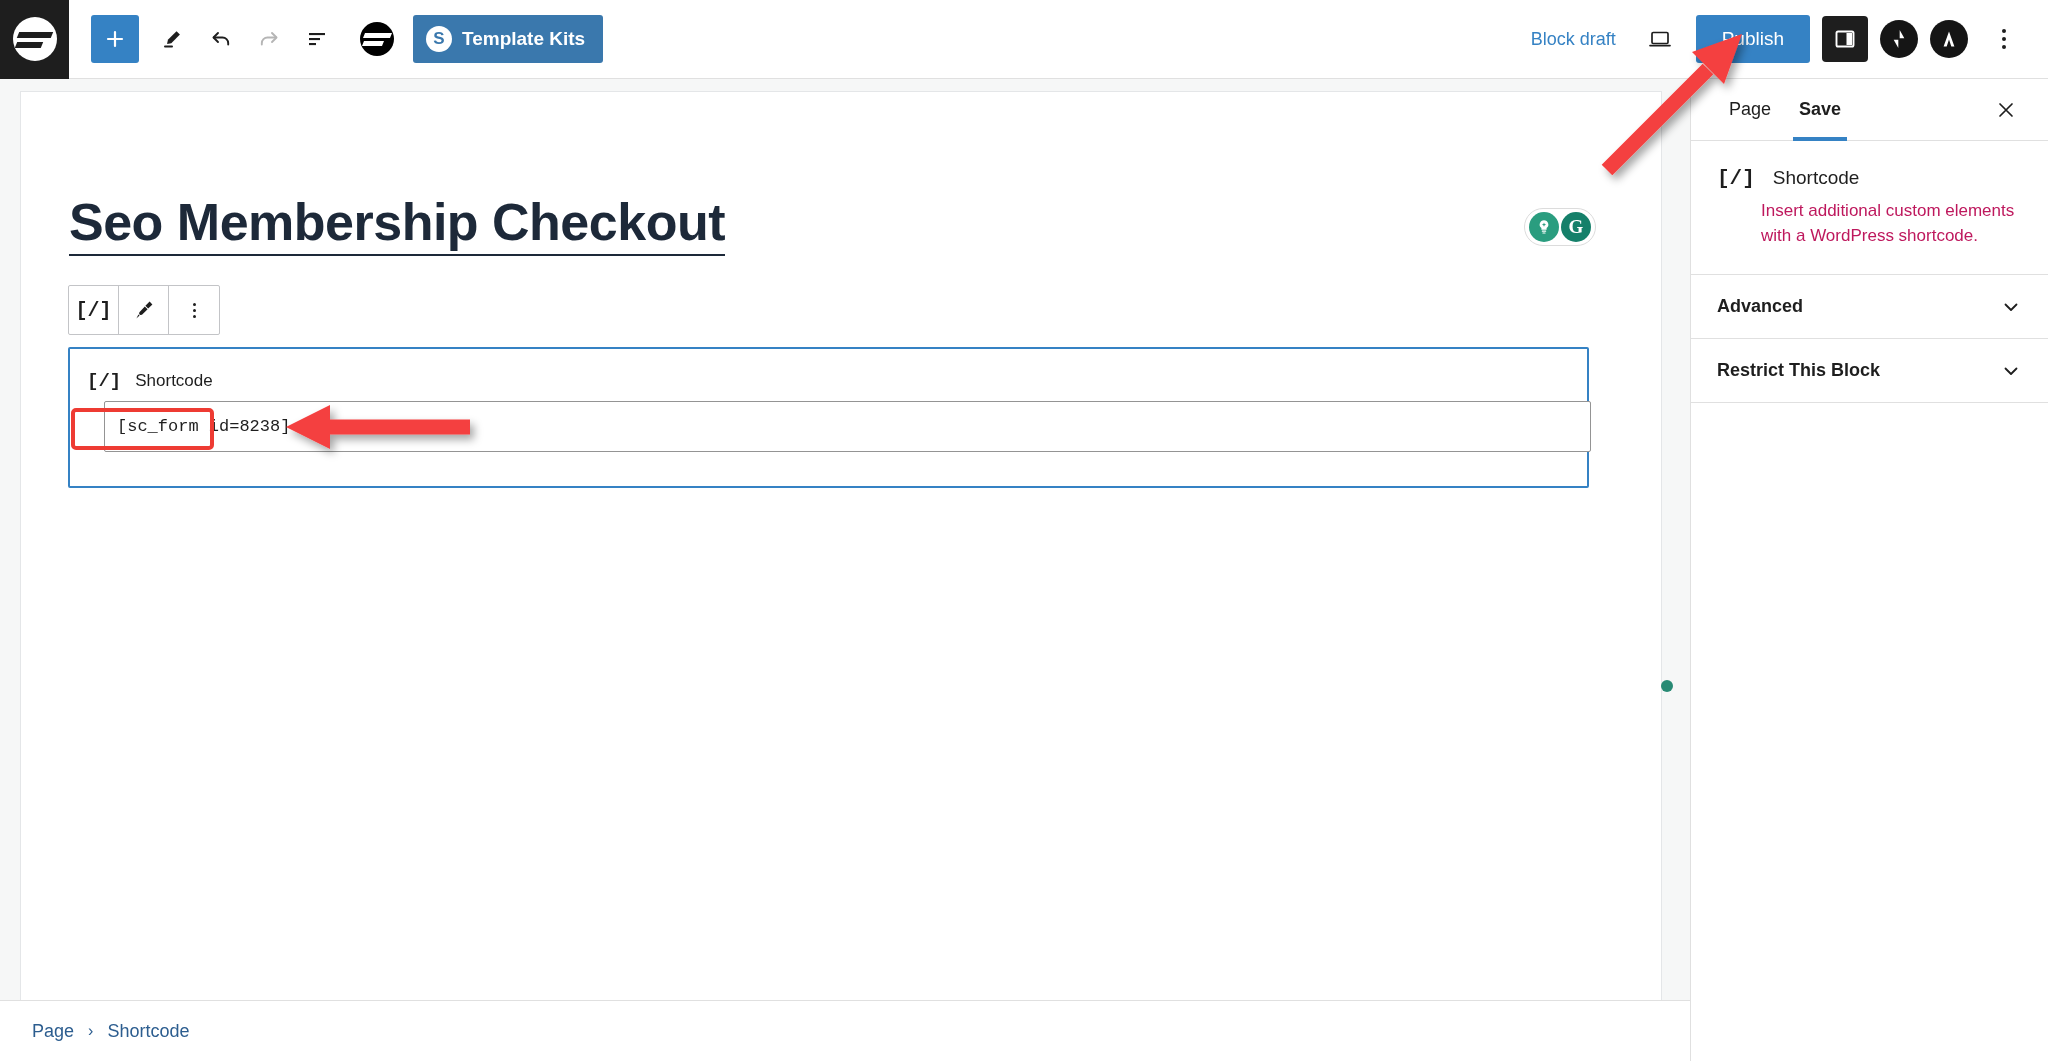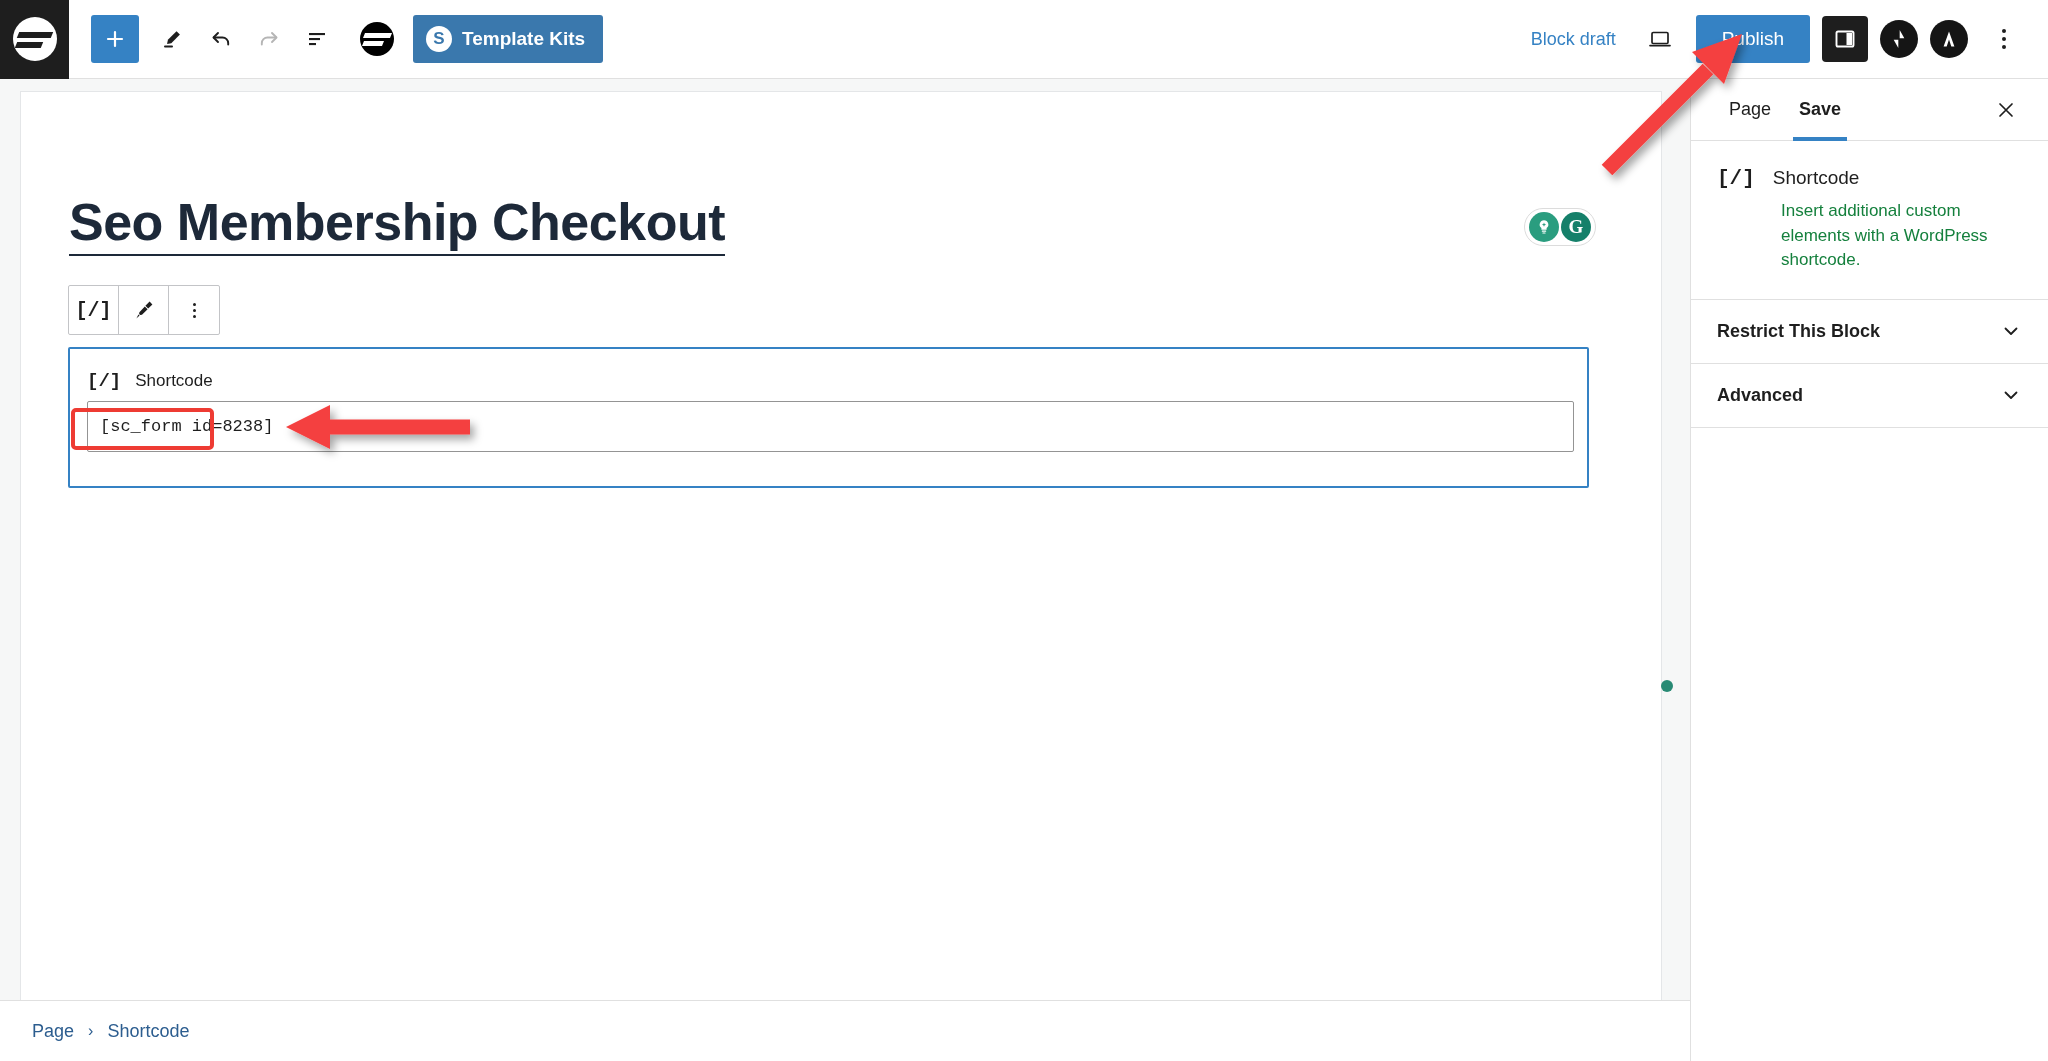--- a/index.html
+++ b/index.html
@@ -152,21 +152,21 @@
   }
   .sc-header {
     display: flex; align-items: center; gap: 14px;
     padding: 21px 0 0 17px; color: #1e1e1e;
   }
   .sc-header .sc-ico {
     font-family: "Liberation Mono", monospace; font-size: 19px; font-weight: 600;
   }
   .sc-header .sc-label { font-size: 17px; }
   .sc-input-wrap {
-    position: absolute; top: 52px; left: 17px;
+    position: absolute; top: 52px; left: 34px;
     width: 1487px; height: 51px;
     border: 1px solid #949494; border-radius: 2px; background: #fff;
     display: flex; align-items: center; padding-left: 12px;
   }
   .sc-input-text {
     font-family: "Liberation Mono", monospace; font-size: 17px;
     color: #1e1e1e; cursor: text; white-space: pre;
   }
   .sc-redbox {
     position: absolute; top: 408px; left: 71px;
@@ -207,22 +207,22 @@
   }
   .sb-blockinfo { padding: 26px 26px 26px 26px; border-bottom: 1px solid #e0e0e0; }
   .sb-bi-head { display: flex; align-items: flex-start; gap: 18px; }
   .sb-bi-icon {
     font-family: "Liberation Mono", monospace; font-size: 21px;
     font-weight: 600; color: #1e1e1e; line-height: 1;
     padding-top: 1px;
   }
   .sb-bi-title { font-size: 19px; color: #1e1e1e; }
   .sb-bi-desc {
-    margin-top: 10px; margin-left: 64px;
-    font-size: 17px; color: #15803d; line-height: 1.45;
+    margin-top: 10px; margin-left: 44px;
+    font-size: 17px; color: #be185d; line-height: 1.45;
   }
   .sb-panel {
     height: 64px; display: flex; align-items: center;
     justify-content: space-between; padding: 0 26px;
     border-bottom: 1px solid #e0e0e0; cursor: pointer;
   }
   .sb-panel-title { font-size: 18px; font-weight: 600; color: #1e1e1e; }
   .chev { color: #1e1e1e; display: flex; align-items: center; }
 
   
@@ -392,30 +392,30 @@
 
     <div class="sb-blockinfo">
       <div class="sb-bi-head">
         <span class="sb-bi-icon">[/]</span>
         <span class="sb-bi-title">Shortcode</span>
       </div>
       <div class="sb-bi-desc">Insert additional custom elements with a WordPress shortcode.</div>
     </div>
 
     <div class="sb-panel">
-      <span class="sb-panel-title">Restrict This Block</span>
+      <span class="sb-panel-title">Advanced</span>
       <span class="chev">
         <svg width="22" height="22" viewBox="0 0 22 22" fill="none" aria-hidden="true">
           <path d="M5.5 8.5L11 14l5.5-5.5" stroke="#1e1e1e" stroke-width="1.8" stroke-linecap="round" stroke-linejoin="round"></path>
         </svg>
       </span>
     </div>
 
     <div class="sb-panel">
-      <span class="sb-panel-title">Advanced</span>
+      <span class="sb-panel-title">Restrict This Block</span>
       <span class="chev">
         <svg width="22" height="22" viewBox="0 0 22 22" fill="none" aria-hidden="true">
           <path d="M5.5 8.5L11 14l5.5-5.5" stroke="#1e1e1e" stroke-width="1.8" stroke-linecap="round" stroke-linejoin="round"></path>
         </svg>
       </span>
     </div>
   </div>
 
   <div class="breadcrumb-bar">
     <span class="bc-item">Page</span>

